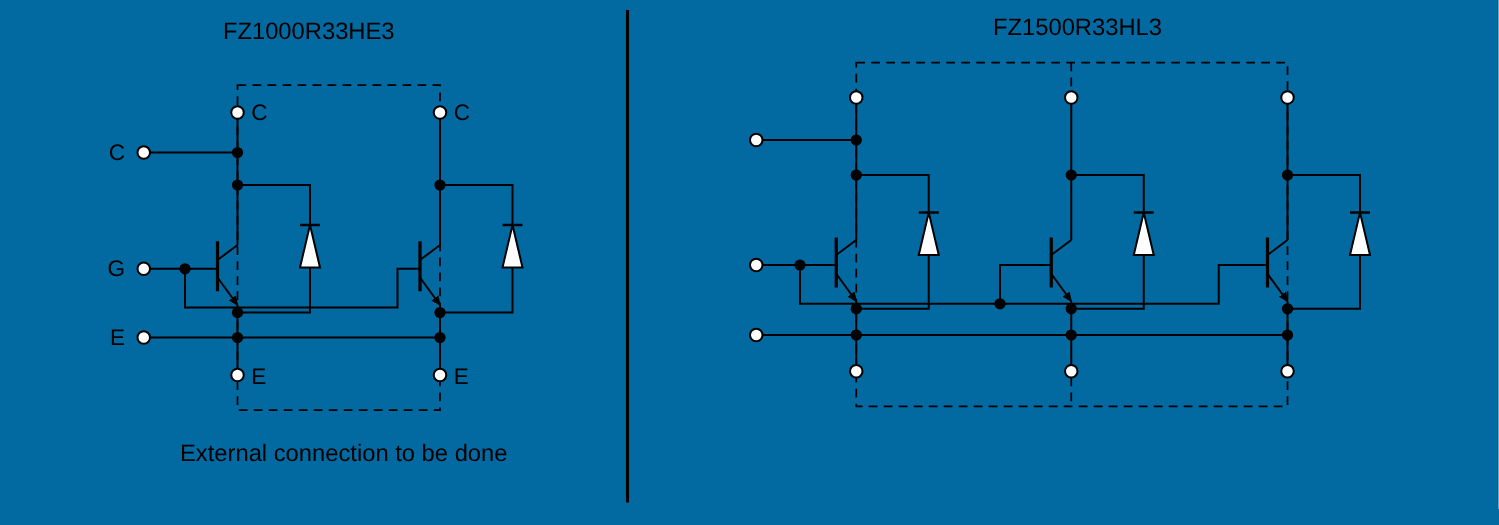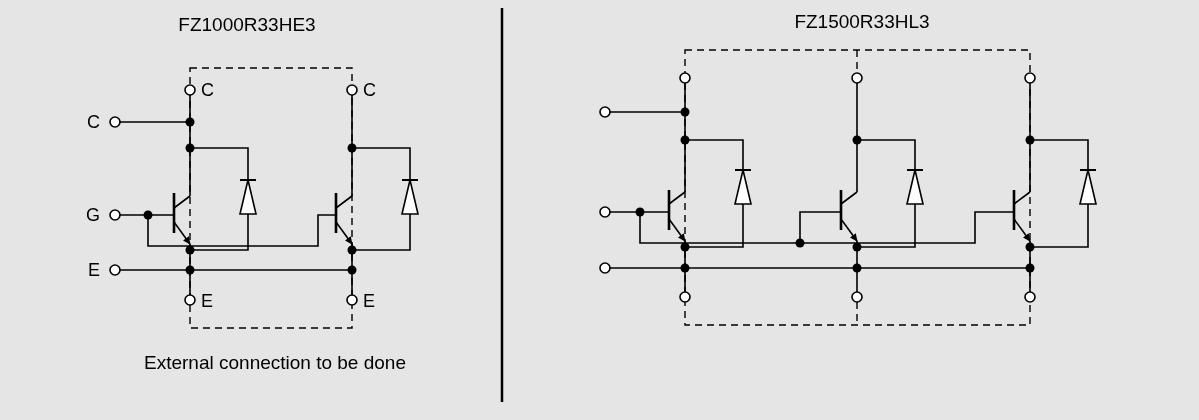--- a/index.html
+++ b/index.html
@@ -4,21 +4,21 @@
 <style>
   html, body {
     margin: 0;
     padding: 0;
     background: #ffffff;
   }
   .stage {
     position: relative;
     width: 1199px;
     height: 420px;
-    background: #e5e5e5;
+    background: #0369a1;
     font-family: "Liberation Sans", sans-serif;
   }
   svg text {
     font-family: "Liberation Sans", sans-serif;
     fill: #000000;
   }
   .title   { font-size: 19px; }
   .lbl     { font-size: 18px; }
   .caption { font-size: 19px; }
   .wire    { stroke: #000000; stroke-width: 1.6; fill: none; stroke-linecap: butt; }

